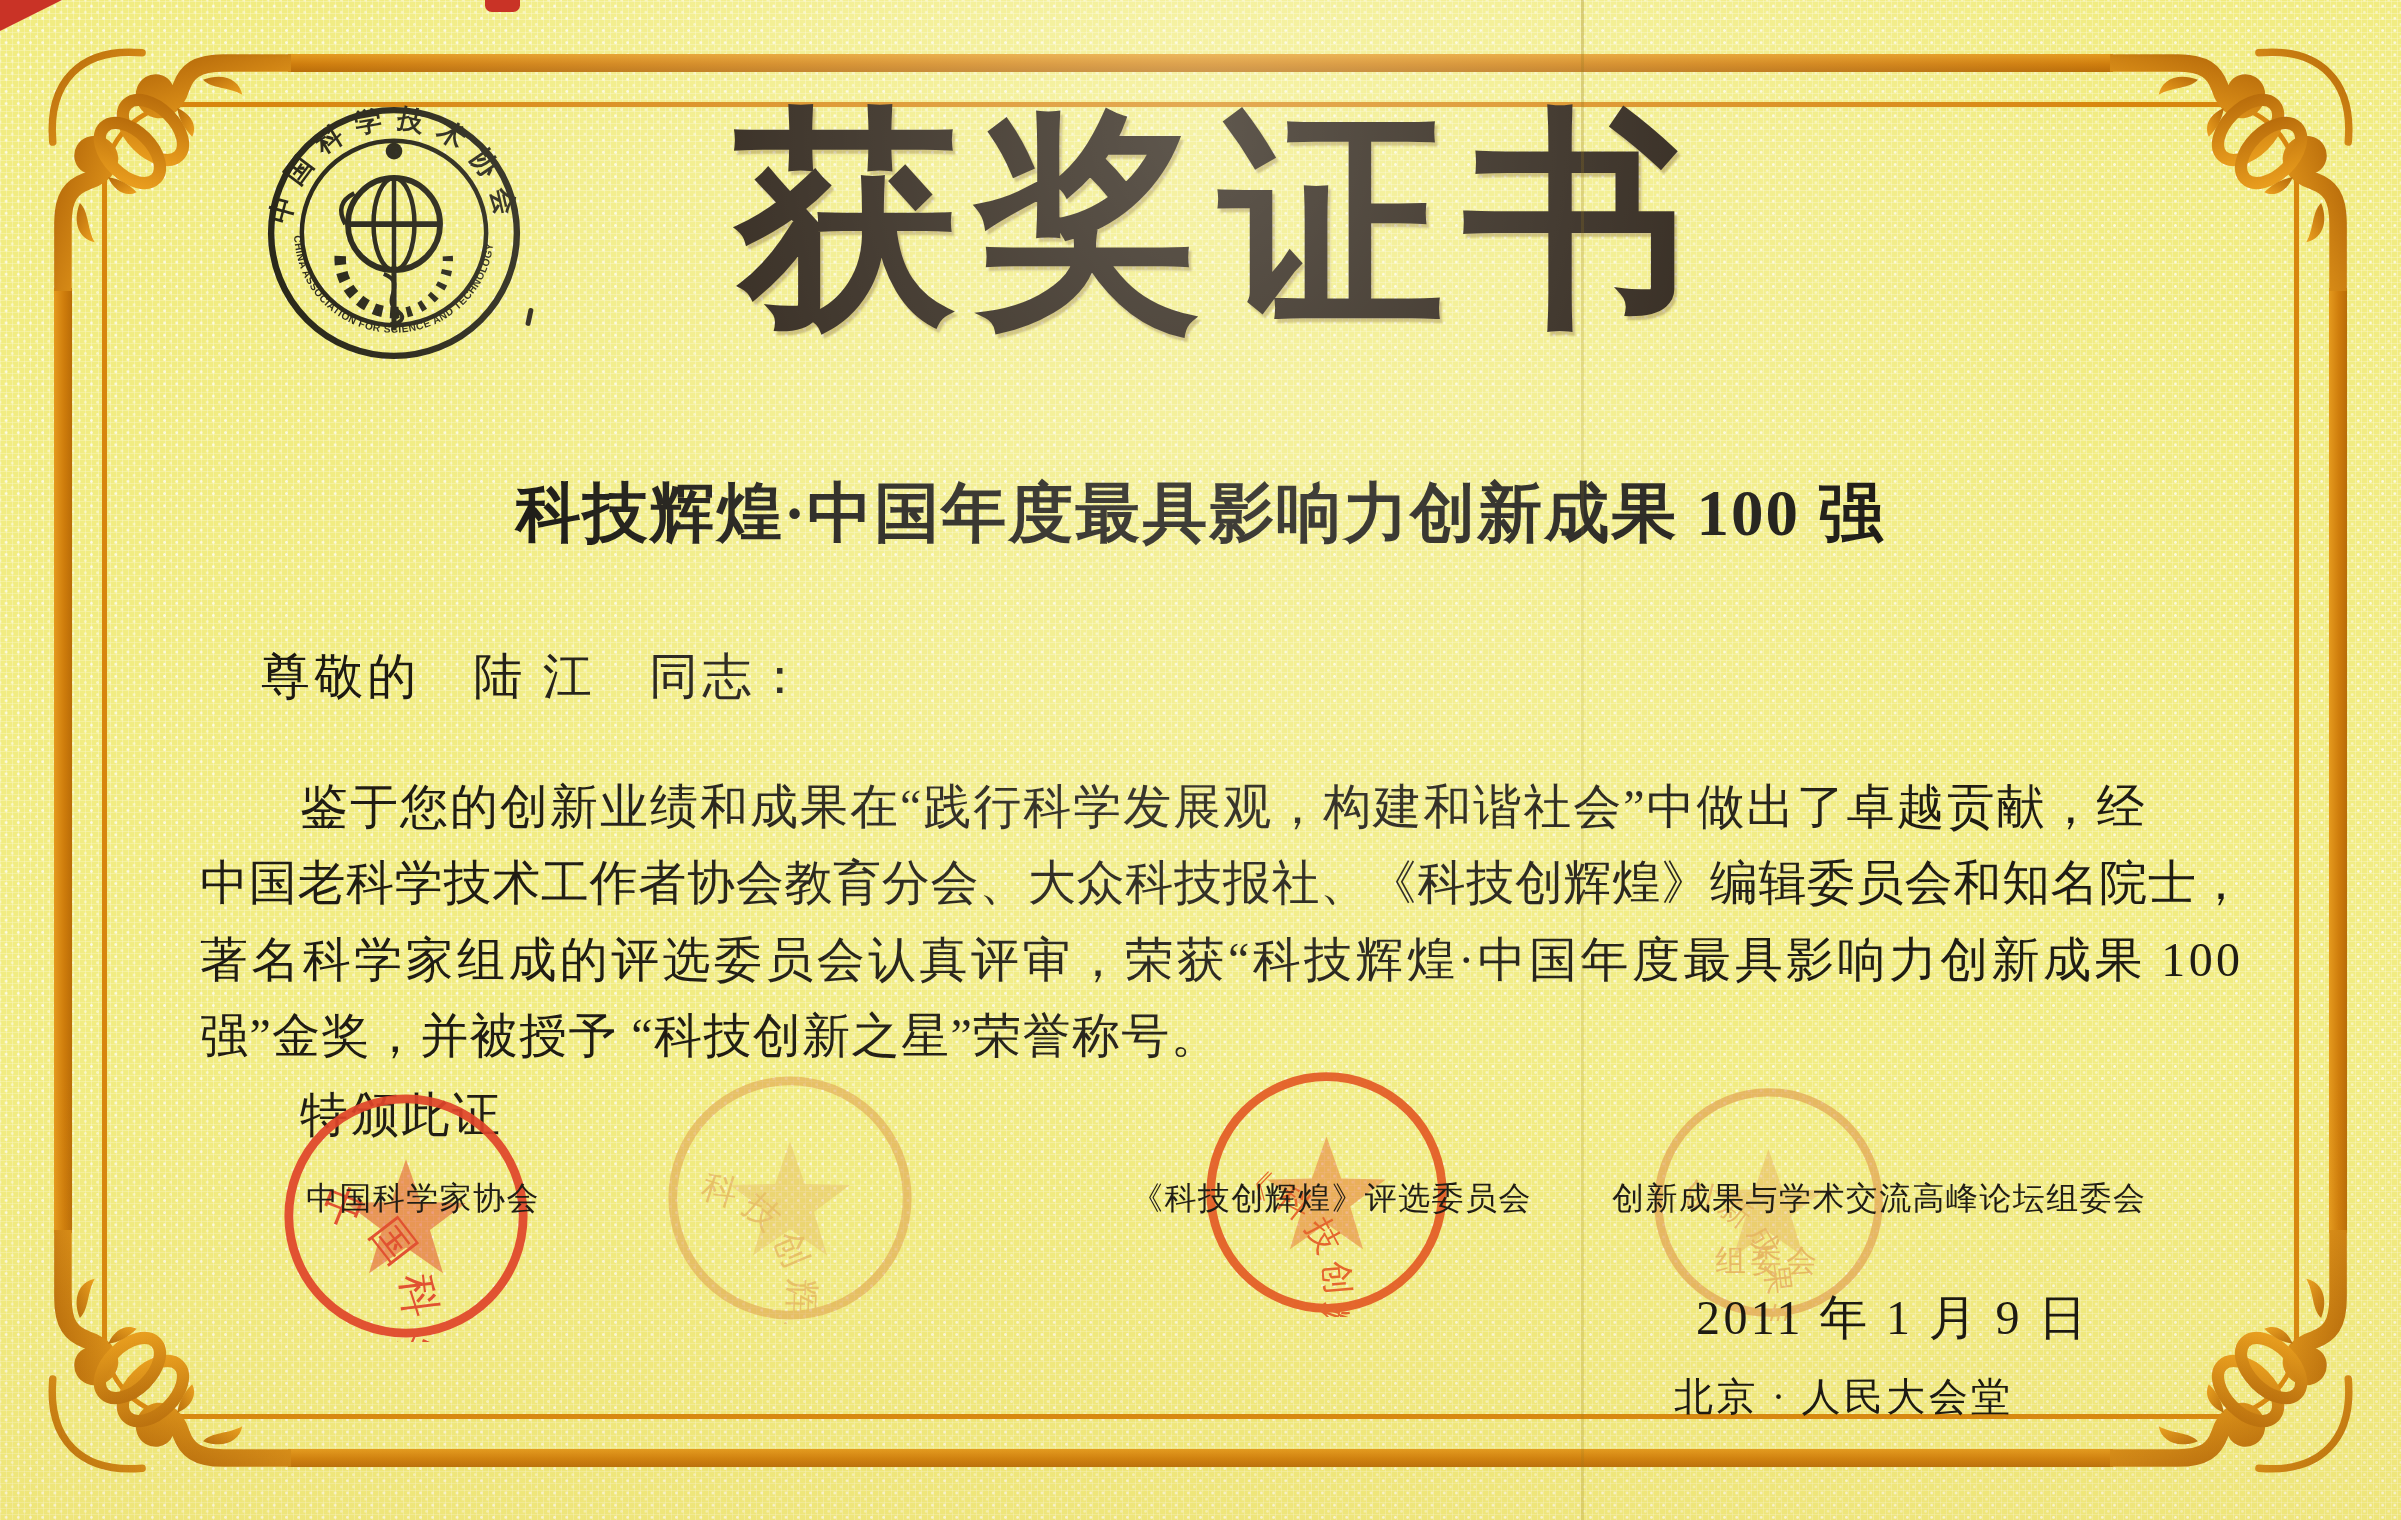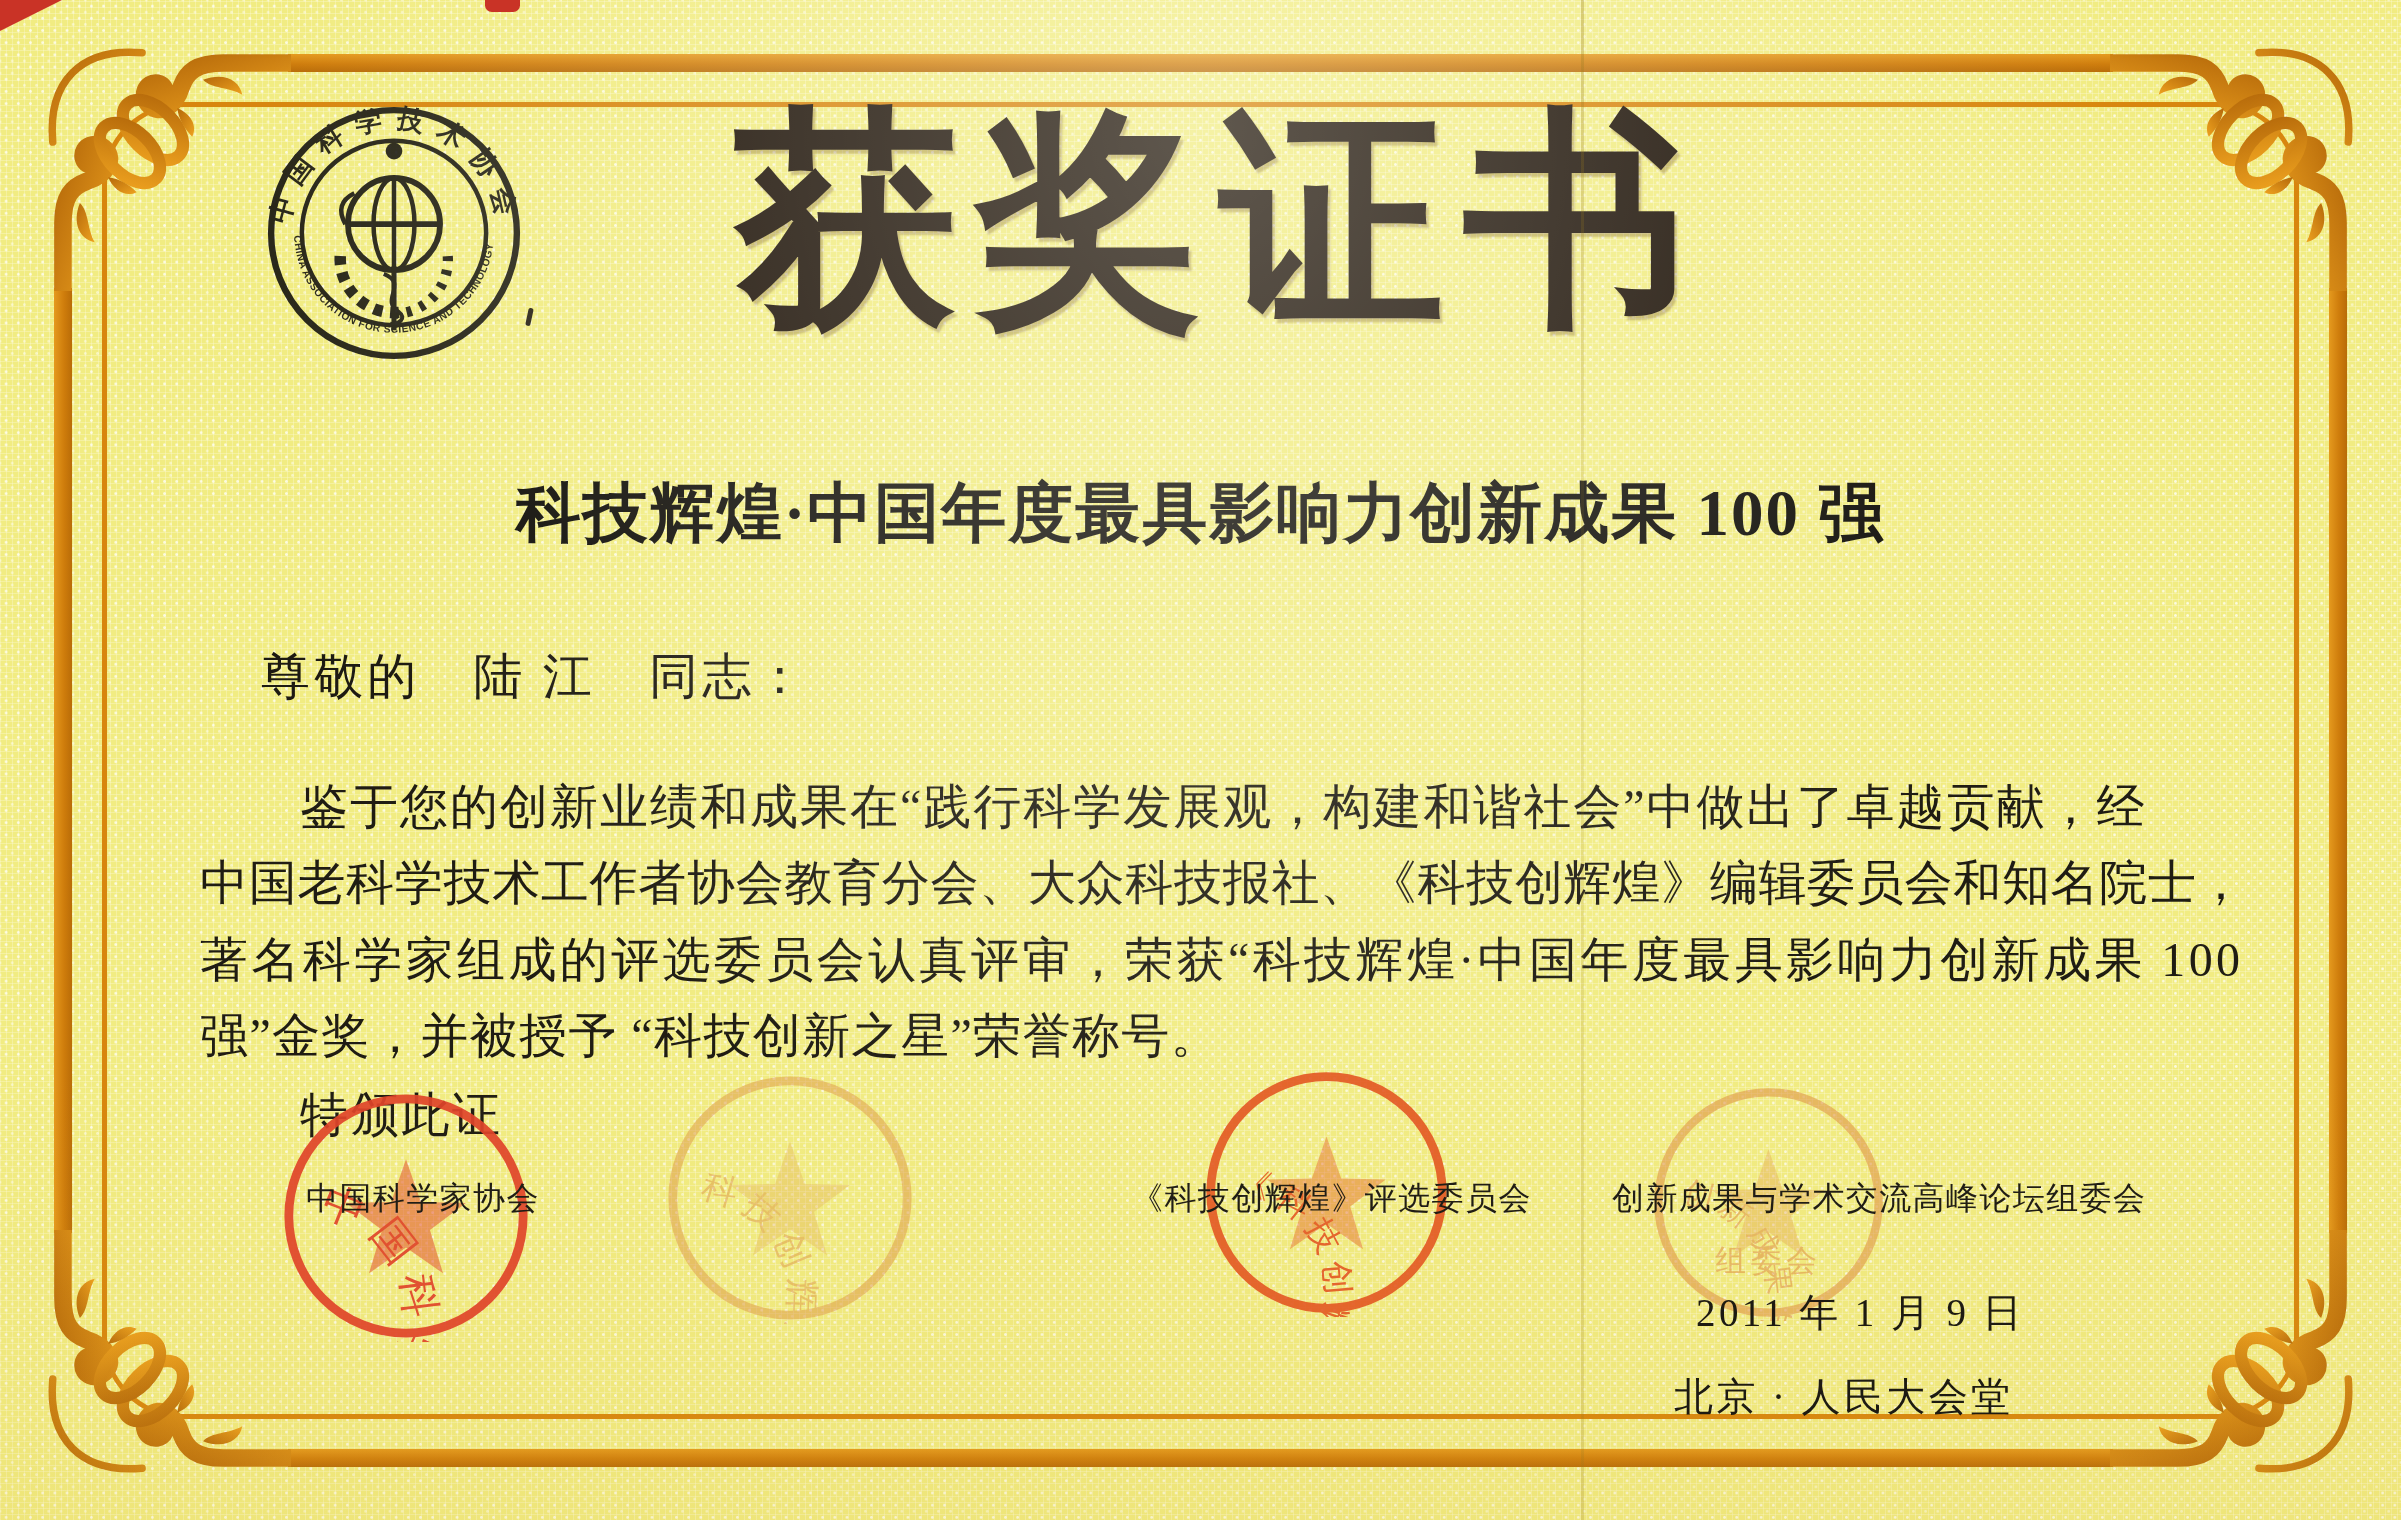--- a/index.html
+++ b/index.html
@@ -49,21 +49,21 @@
   }
   .salutation{position:absolute; left:261px; top:644px; font-size:49px; letter-spacing:4.1px; white-space:nowrap;}
   .bodyline{position:absolute; left:200px; width:2027px; font-size:48px; white-space:nowrap; color:#1f1c13;}
   .l1{top:775px; text-indent:100px; letter-spacing:2px;}
   .l2{top:851px; letter-spacing:0.7px;}
   .l3{top:928px; letter-spacing:3.4px;}
   .l4{top:1004px; letter-spacing:1.4px;}
   .l5{top:1083px; text-indent:100px; letter-spacing:2.7px;}
   .issuer{position:absolute; top:1177px; font-size:32px; letter-spacing:1.4px; white-space:nowrap; color:#201d15; z-index:3;}
   .i1{left:306px;} .i2{left:636px;} .i3{left:1131px;} .i4{left:1612px;}
-  .datetext{position:absolute; left:1696px; top:1286px; font-size:39px; letter-spacing:3.4px; white-space:nowrap; z-index:3;font-family:Liberation Serif, serif;}
+  .datetext{position:absolute; left:1696px; top:1286px; font-size:48px; letter-spacing:3.4px; white-space:nowrap; z-index:3;font-family:Liberation Serif, serif;}
   .venuetext{position:absolute; left:1674px; top:1370px; font-size:39px; letter-spacing:3.4px; white-space:nowrap; z-index:3;font-family:Liberation Serif, serif;}
   
   .seal{position:absolute; z-index:2;}
   .seal svg{width:100%; height:100%;}
   .s1{left:280px; top:1090px; width:252px; height:252px; opacity:.92;}
   .s2{left:664px; top:1072px; width:252px; height:252px; opacity:.50;}
   .s3{left:1202px; top:1068px; width:249px; height:249px; opacity:.88;}
   .s4{left:1650px; top:1084px; width:237px; height:237px; opacity:.55;}
   
   .fold{position:absolute; left:1581px; top:0; width:2.7px; height:100%;

